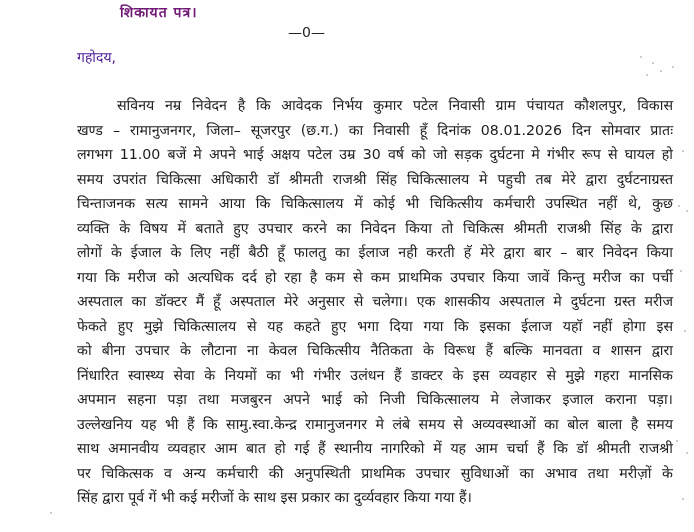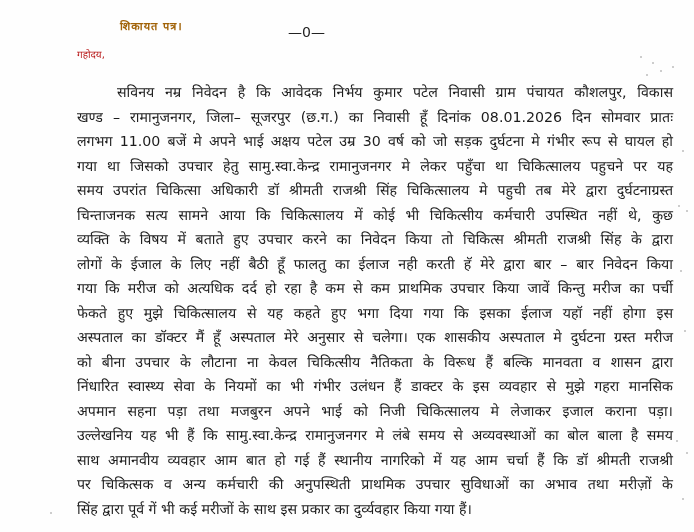--- a/index.html
+++ b/index.html
@@ -18,41 +18,41 @@
     .page {
       position: absolute;
       left: 0; top: 0;
       width: 694px;
       height: 532px;
       background: #fefefe;
     }
     .title {
       position: absolute;
       left: 120px;
-      top: 18px;
-      font-size: 11px;
+      top: 2px;
+      font-size: 14px;
       font-weight: bold;
       letter-spacing: 1px;
-      color: #a16207;
+      color: #701a75;
       white-space: nowrap;
     }
     .divider {
       position: absolute;
       left: 288px;
       top: 24px;
       font-size: 14px;
       color: #222;
       white-space: nowrap;
     }
     .greeting {
       position: absolute;
       left: 77px;
       top: 47px;
-      font-size: 10px;
-      color: #b91c1c;
+      font-size: 14px;
+      color: #4c1d95;
       white-space: nowrap;
     }
     .body-text {
       position: absolute;
       left: 77px;
       top: 80px;
       width: 596px;
     }
     .line {
       height: 24.5px;
@@ -61,20 +61,21 @@
       white-space: nowrap;
       overflow: visible;
       color: #1c1c1c;
       text-align: justify;
       text-align-last: justify;
       width: 596px;
     }
     .line.indent {
       padding-left: 40px;
       width: 556px;
+      margin-top: 13px;
     }
     .line.last {
       text-align-last: left;
     }
     .speckle {
       position: absolute;
       width: 2px; height: 2px;
       background: #bdbdbd;
       border-radius: 1px;
     }
@@ -87,28 +88,27 @@
   <div class="title">शिकायत पत्र।</div>
 
   <div class="divider">—0—</div>
 
   <div class="greeting">गहोदय,</div>
 
   <div class="body-text">
     <div class="line indent">सविनय नम्र निवेदन है कि आवेदक निर्भय कुमार पटेल निवासी ग्राम पंचायत कौशलपुर,  विकास</div>
     <div class="line">खण्ड – रामानुजनगर, जिला– सूजरपुर (छ.ग.) का निवासी हूँ दिनांक 08.01.2026 दिन सोमवार प्रातः</div>
     <div class="line">लगभग 11.00 बजें मे अपने भाई अक्षय पटेल उम्र 30 वर्ष को जो सड़क दुर्घटना मे गंभीर रूप से घायल हो</div>
-    <div class="line">गया था जिसको उपचार हेतु सामु.स्वा.केन्द्र रामानुजनगर मे लेकर पहुँचा था चिकित्सालय पहुचने पर यह</div>
     <div class="line">समय उपरांत चिकित्सा अधिकारी डॉ श्रीमती राजश्री सिंह चिकित्सालय मे पहुची तब मेरे द्वारा दुर्घटनाग्रस्त</div>
     <div class="line">चिन्ताजनक सत्य सामने आया कि चिकित्सालय में कोई भी चिकित्सीय कर्मचारी उपस्थित नहीं थे, कुछ</div>
     <div class="line">व्यक्ति के विषय में बताते हुए उपचार करने का निवेदन किया तो चिकित्स श्रीमती राजश्री सिंह के द्वारा</div>
     <div class="line">लोगों के ईजाल के लिए नहीं बैठी हूँ फालतु का ईलाज नही करती हॅ मेरे द्वारा बार – बार निवेदन किया</div>
     <div class="line">गया कि मरीज को अत्यधिक दर्द हो रहा है कम से कम प्राथमिक उपचार किया जावें किन्तु मरीज का पर्ची</div>
+    <div class="line">अस्पताल का डॉक्टर मैं हूँ अस्पताल मेरे अनुसार से चलेगा। एक शासकीय अस्पताल मे दुर्घटना ग्रस्त मरीज</div>
     <div class="line">फेकते हुए मुझे चिकित्सालय से यह कहते हुए भगा दिया गया कि इसका ईलाज यहॉ नहीं होगा इस</div>
-    <div class="line">अस्पताल का डॉक्टर मैं हूँ अस्पताल मेरे अनुसार से चलेगा। एक शासकीय अस्पताल मे दुर्घटना ग्रस्त मरीज</div>
     <div class="line">को बीना उपचार के लौटाना ना केवल चिकित्सीय नैतिकता के विरूध हैं बल्कि मानवता व शासन द्वारा</div>
     <div class="line">निंधारित स्वास्थ्य सेवा के नियमों का भी गंभीर उलंधन हैं डाक्टर के इस व्यवहार  से मुझे गहरा मानसिक</div>
     <div class="line">अपमान सहना पड़ा तथा मजबुरन अपने भाई को निजी चिकित्सालय मे लेजाकर इजाल कराना पड़ा।</div>
     <div class="line">उल्लेखनिय यह भी हैं कि सामु.स्वा.केन्द्र रामानुजनगर मे लंबे समय से अव्यवस्थाओं का बोल बाला है समय</div>
     <div class="line">साथ अमानवीय व्यवहार आम बात हो गई हैं स्थानीय नागरिको में यह आम चर्चा हैं कि डॉ श्रीमती राजश्री</div>
     <div class="line">पर चिकित्सक व अन्य कर्मचारी की अनुपस्थिती प्राथमिक उपचार सुविधाओं का अभाव तथा मरीज़ों के</div>
     <div class="line last">सिंह द्वारा पूर्व गें भी कई मरीजों के साथ इस प्रकार का दुर्व्यवहार किया गया हैं।</div>
 
   </div>
 

